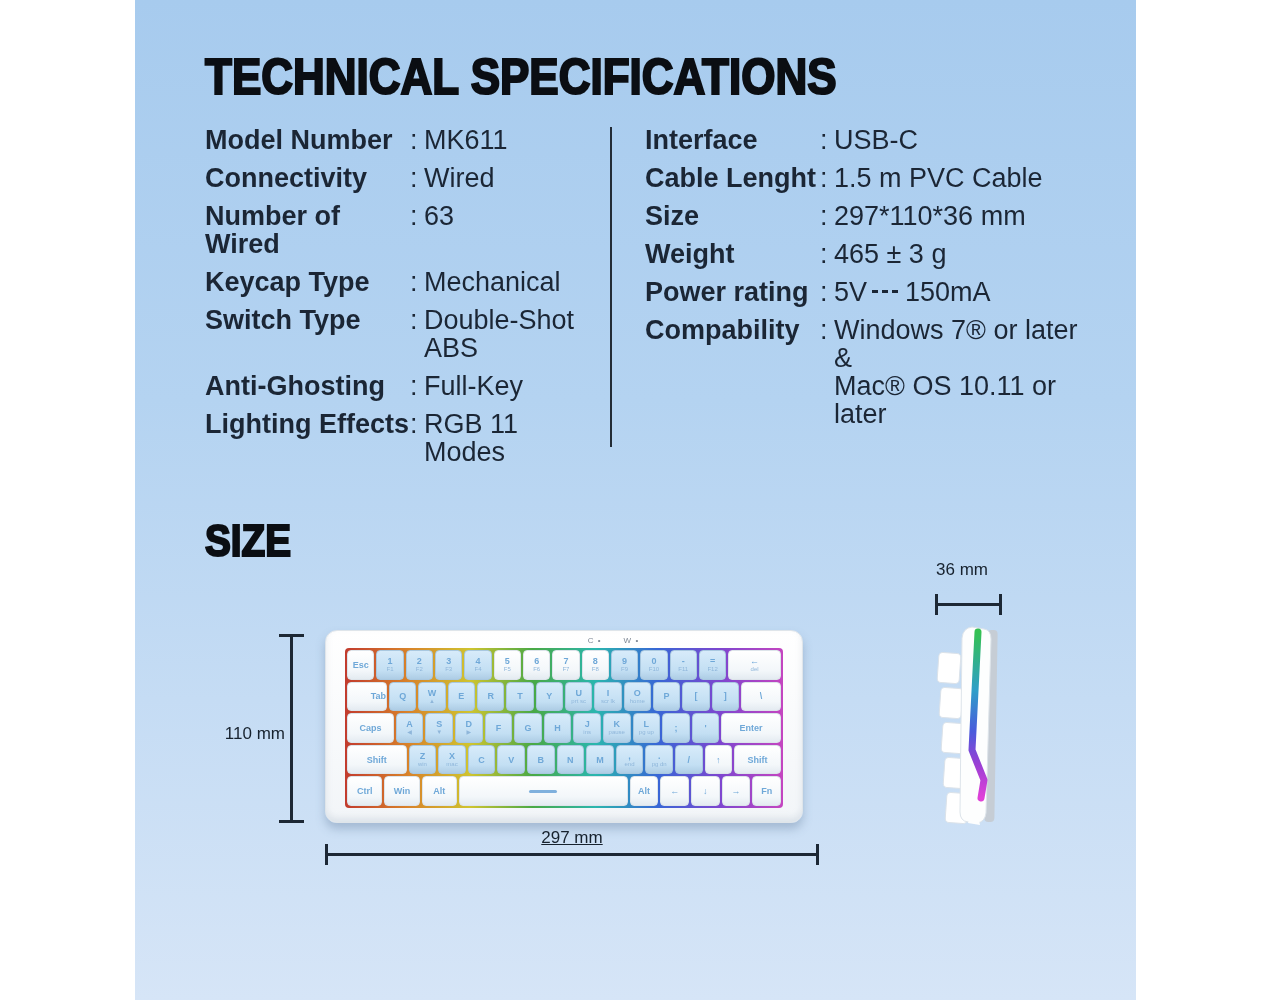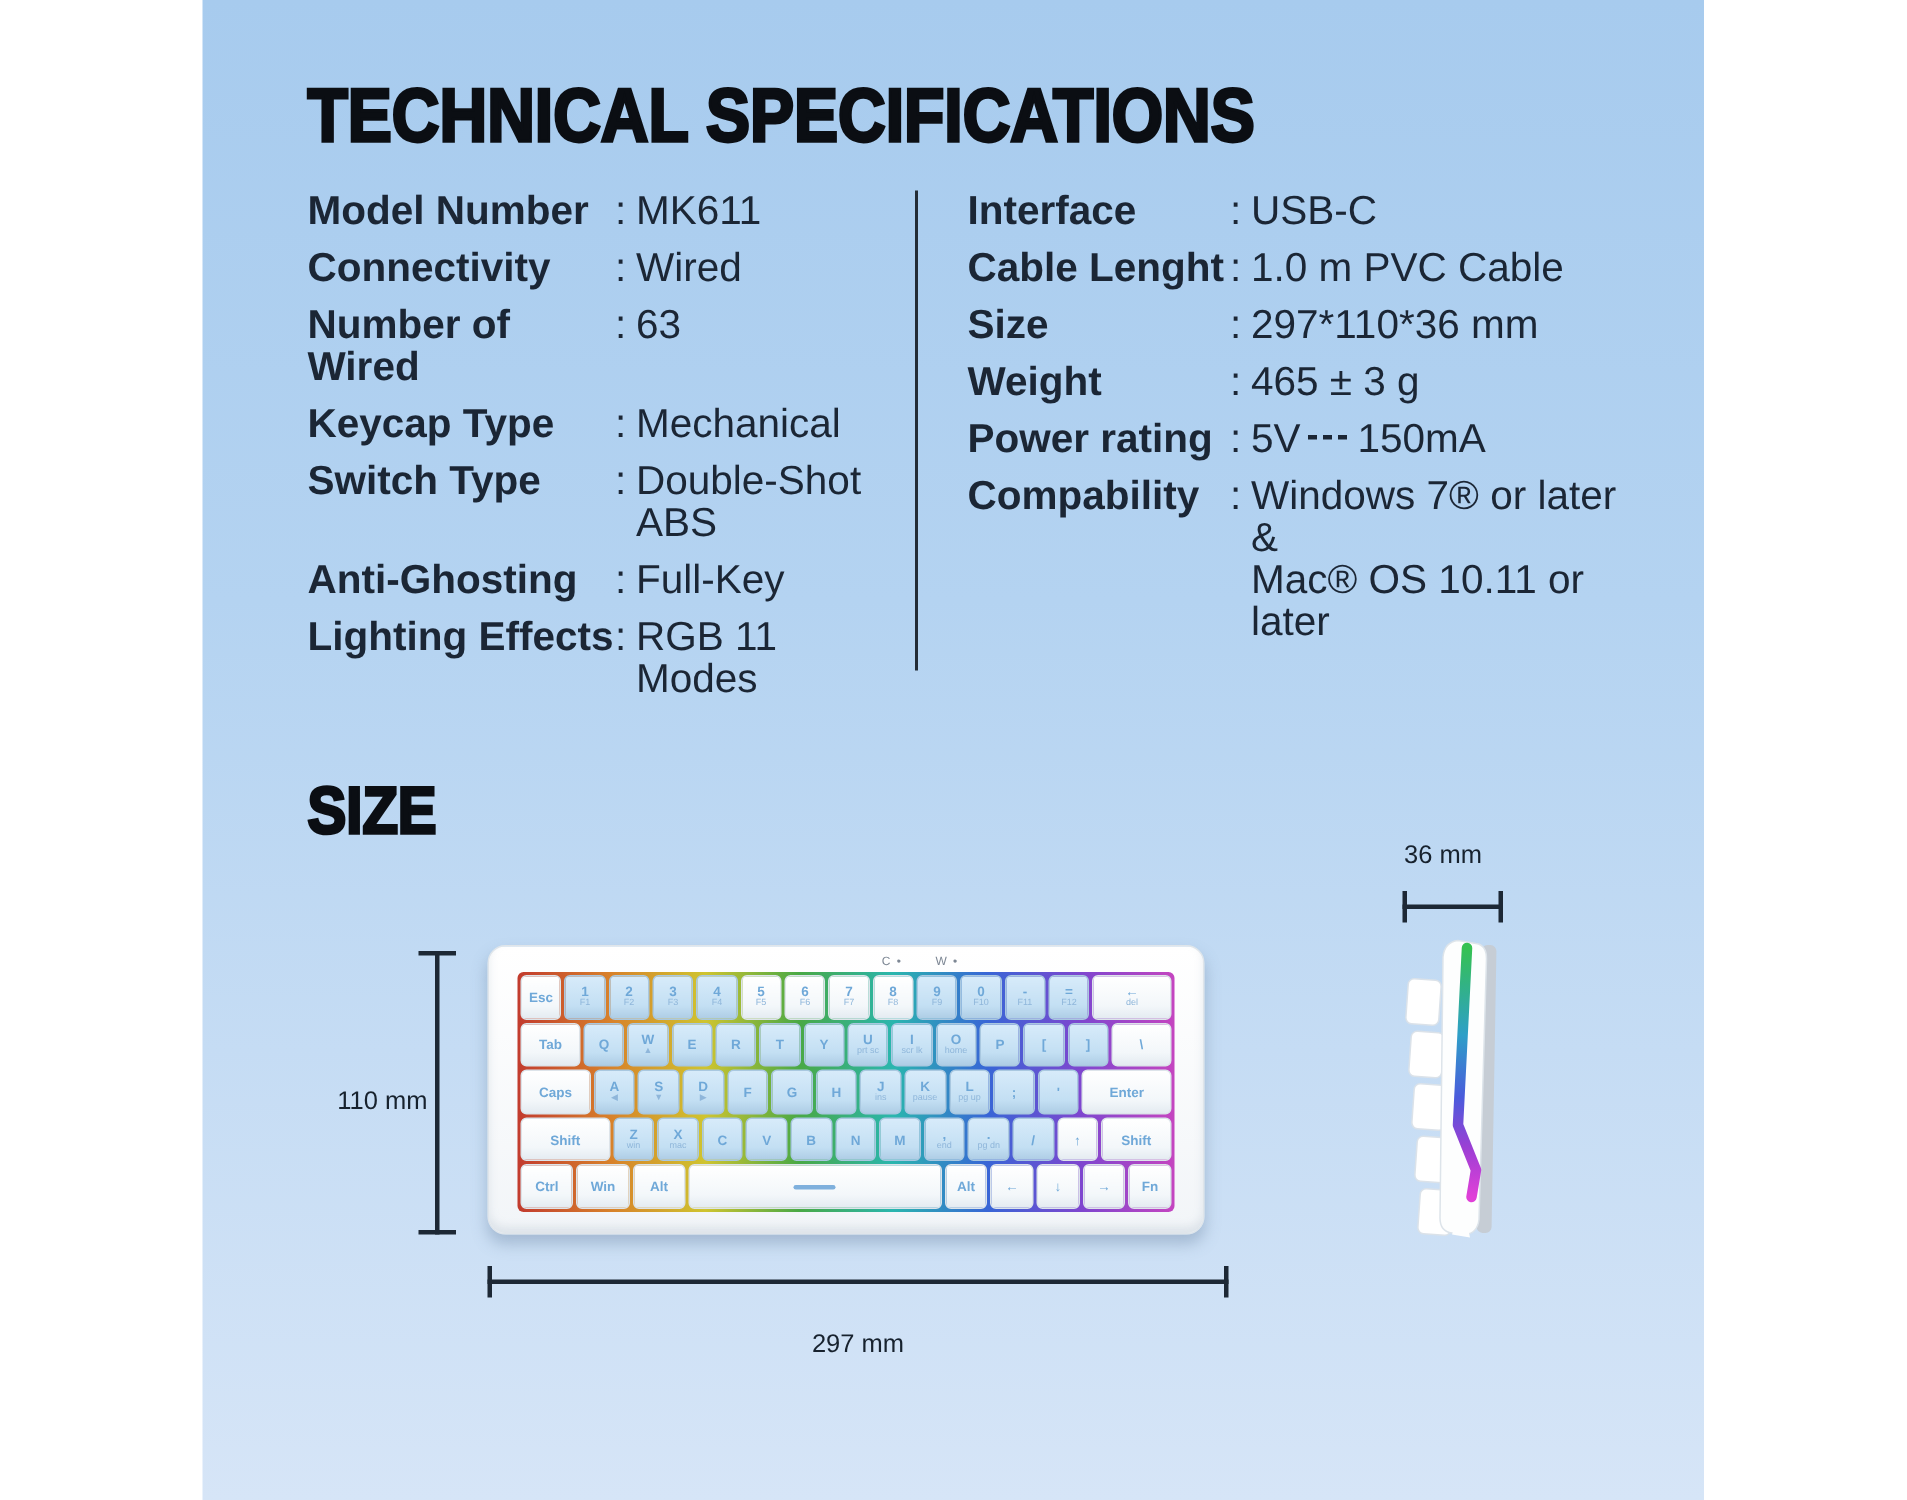--- a/index.html
+++ b/index.html
@@ -117,21 +117,21 @@
 
     <div class="spec-col spec-col-right">
       <div class="spec-row">
         <div class="spec-label">Interface</div>
         <div class="spec-colon">:</div>
         <div class="spec-value">USB-C</div>
       </div>
       <div class="spec-row">
         <div class="spec-label">Cable Lenght</div>
         <div class="spec-colon">:</div>
-        <div class="spec-value">1.0 m PVC Cable</div>
+        <div class="spec-value">1.5 m PVC Cable</div>
       </div>
       <div class="spec-row">
         <div class="spec-label">Size</div>
         <div class="spec-colon">:</div>
         <div class="spec-value">297*110*36 mm</div>
       </div>
       <div class="spec-row">
         <div class="spec-label">Weight</div>
         <div class="spec-colon">:</div>
         <div class="spec-value">465 ± 3 g</div>
@@ -218,21 +218,21 @@
             <div class="key key-blue" style="flex: 1 1 0%;">
               <span class="key-l">=</span>
               <span class="key-s">F12</span>
             </div>
             <div class="key key-white" style="flex: 2 2 0%;">
               <span class="key-l">←</span>
               <span class="key-s">del</span>
             </div>
           </div>
           <div class="kb-row">
-            <div class="key key-white" style="flex: 1.5 1.5 0%;">
+            <div class="key key-white" style="flex: 1.5 1.5 0%; align-items: flex-end;">
               <span class="key-l">Tab</span>
             </div>
             <div class="key key-blue" style="flex: 1 1 0%;">
               <span class="key-l">Q</span>
             </div>
             <div class="key key-blue" style="flex: 1 1 0%;">
               <span class="key-l">W</span>
               <span class="key-s">▲</span>
             </div>
             <div class="key key-blue" style="flex: 1 1 0%;">
@@ -390,21 +390,21 @@
               <span class="key-l">→</span>
             </div>
             <div class="key key-white" style="flex: 1 1 0%;">
               <span class="key-l">Fn</span>
             </div>
           </div>
         </div>
     </div>
 
     <div class="dim-h" style="left:190px; top:853px; width:494px;"></div>
-    <div class="dim-label" style="left:372px; top:886px; width:130px; text-align:center;">297 mm</div>
+    <div class="dim-label" style="left:372px; top:828px; width:130px; text-align:center;text-decoration:underline;">297 mm</div>
 
     <div class="side-view">
       <svg width="82" height="212" viewBox="0 0 82 212">
         <defs>
           <linearGradient id="rgbStrip" x1="0" y1="0" x2="0" y2="1">
             <stop offset="0" stop-color="#35c152"></stop>
             <stop offset="0.35" stop-color="#2e9fc8"></stop>
             <stop offset="0.6" stop-color="#4a5bdc"></stop>
             <stop offset="0.8" stop-color="#9b3fd4"></stop>
             <stop offset="1" stop-color="#e040d8"></stop>

